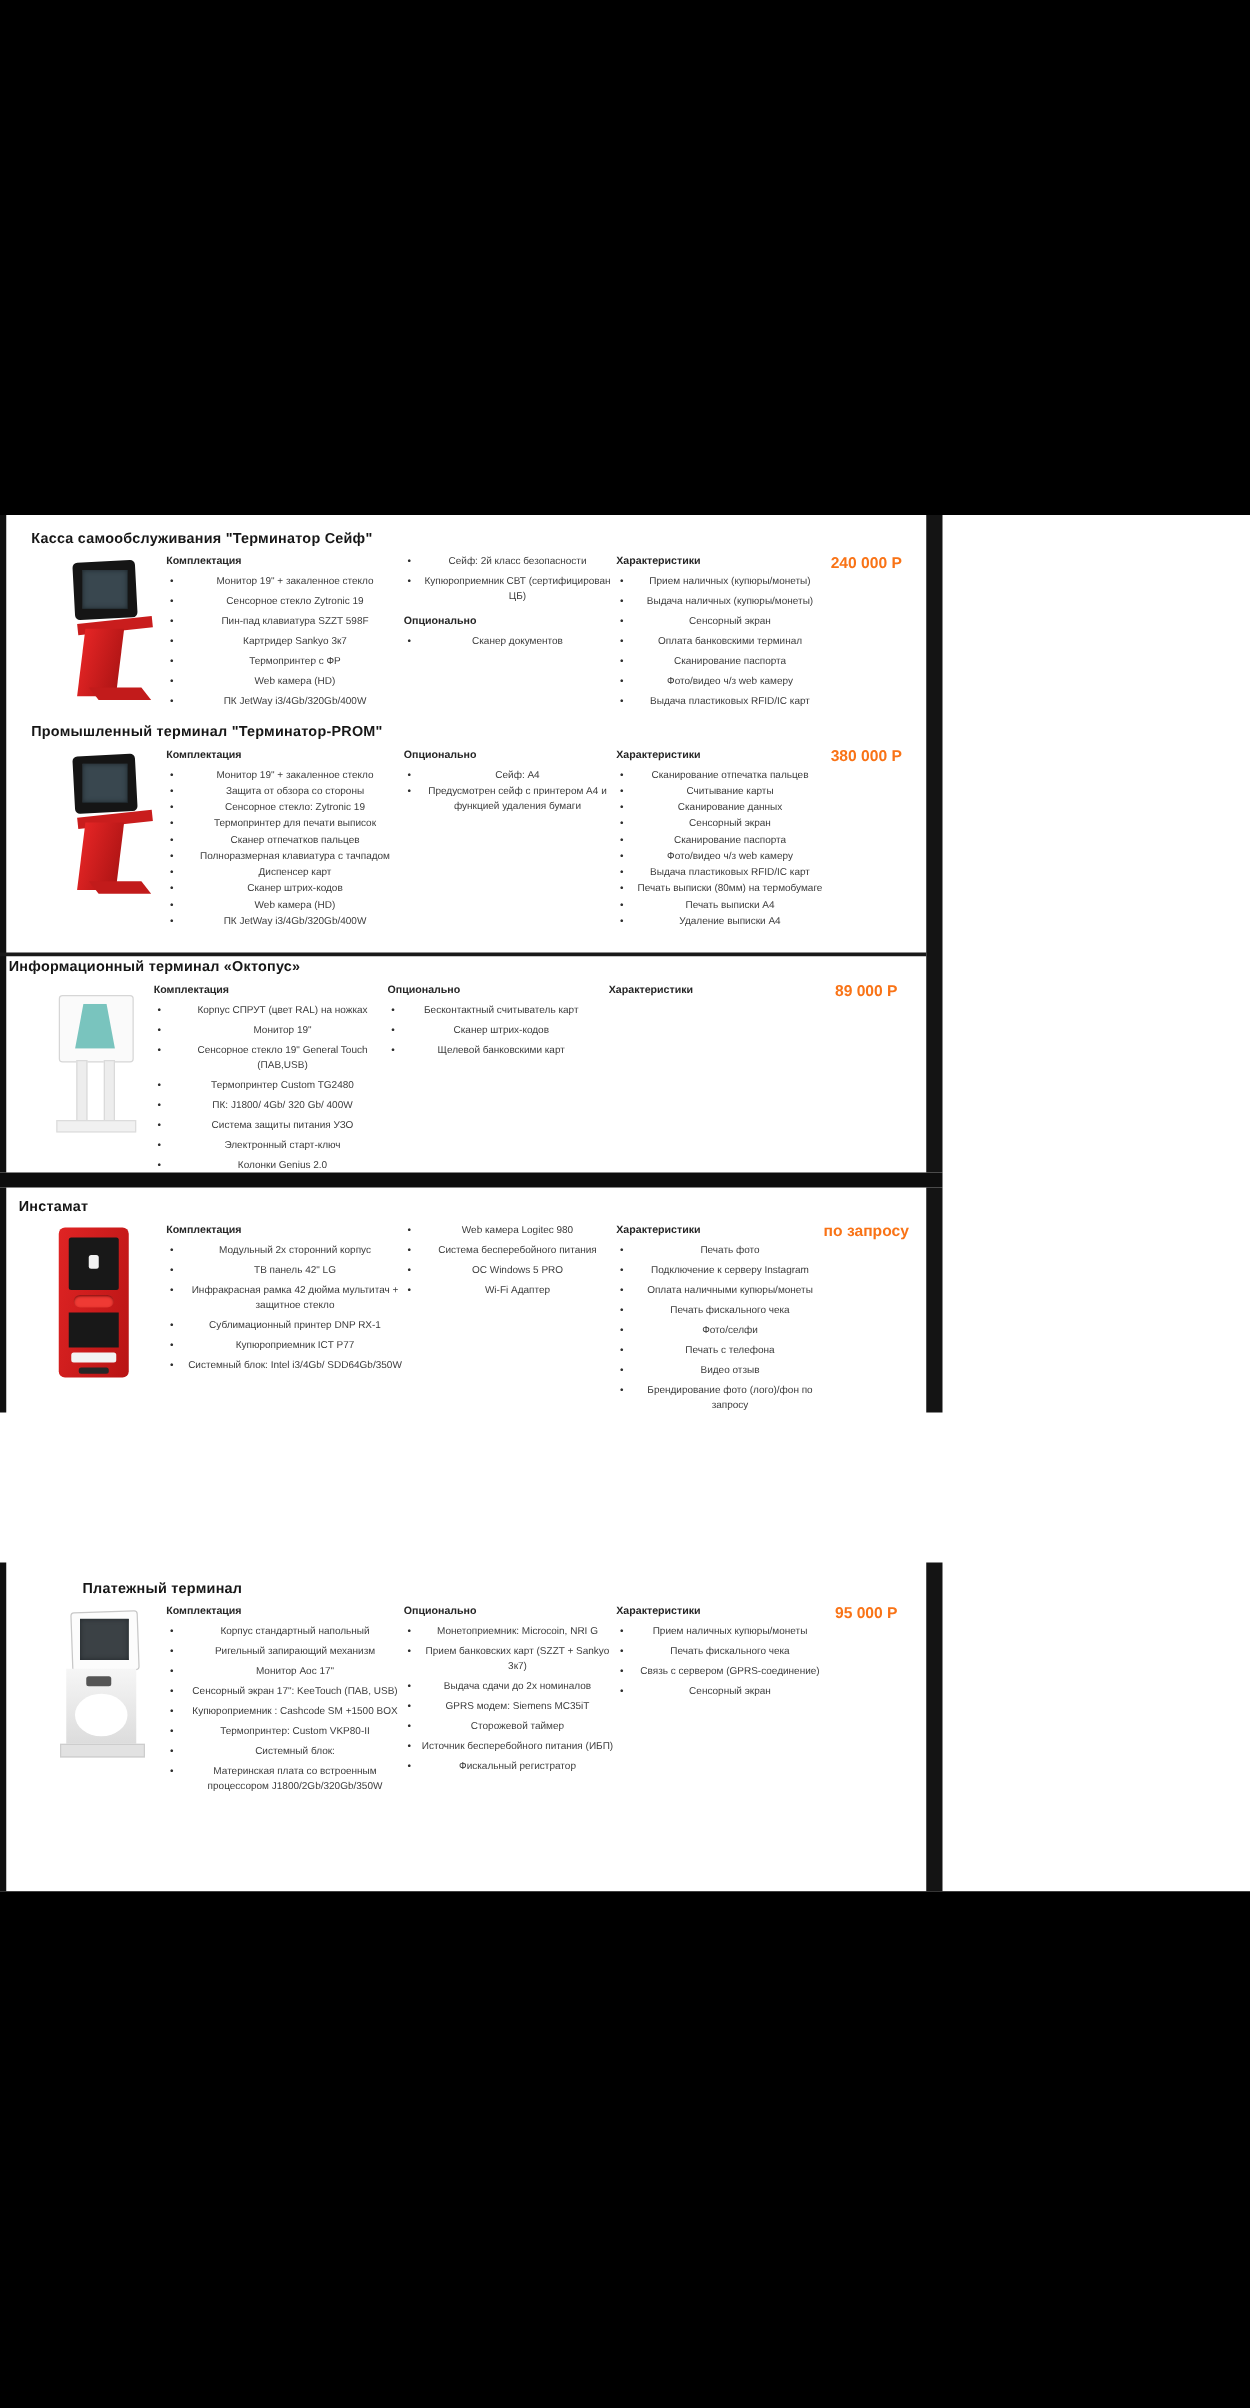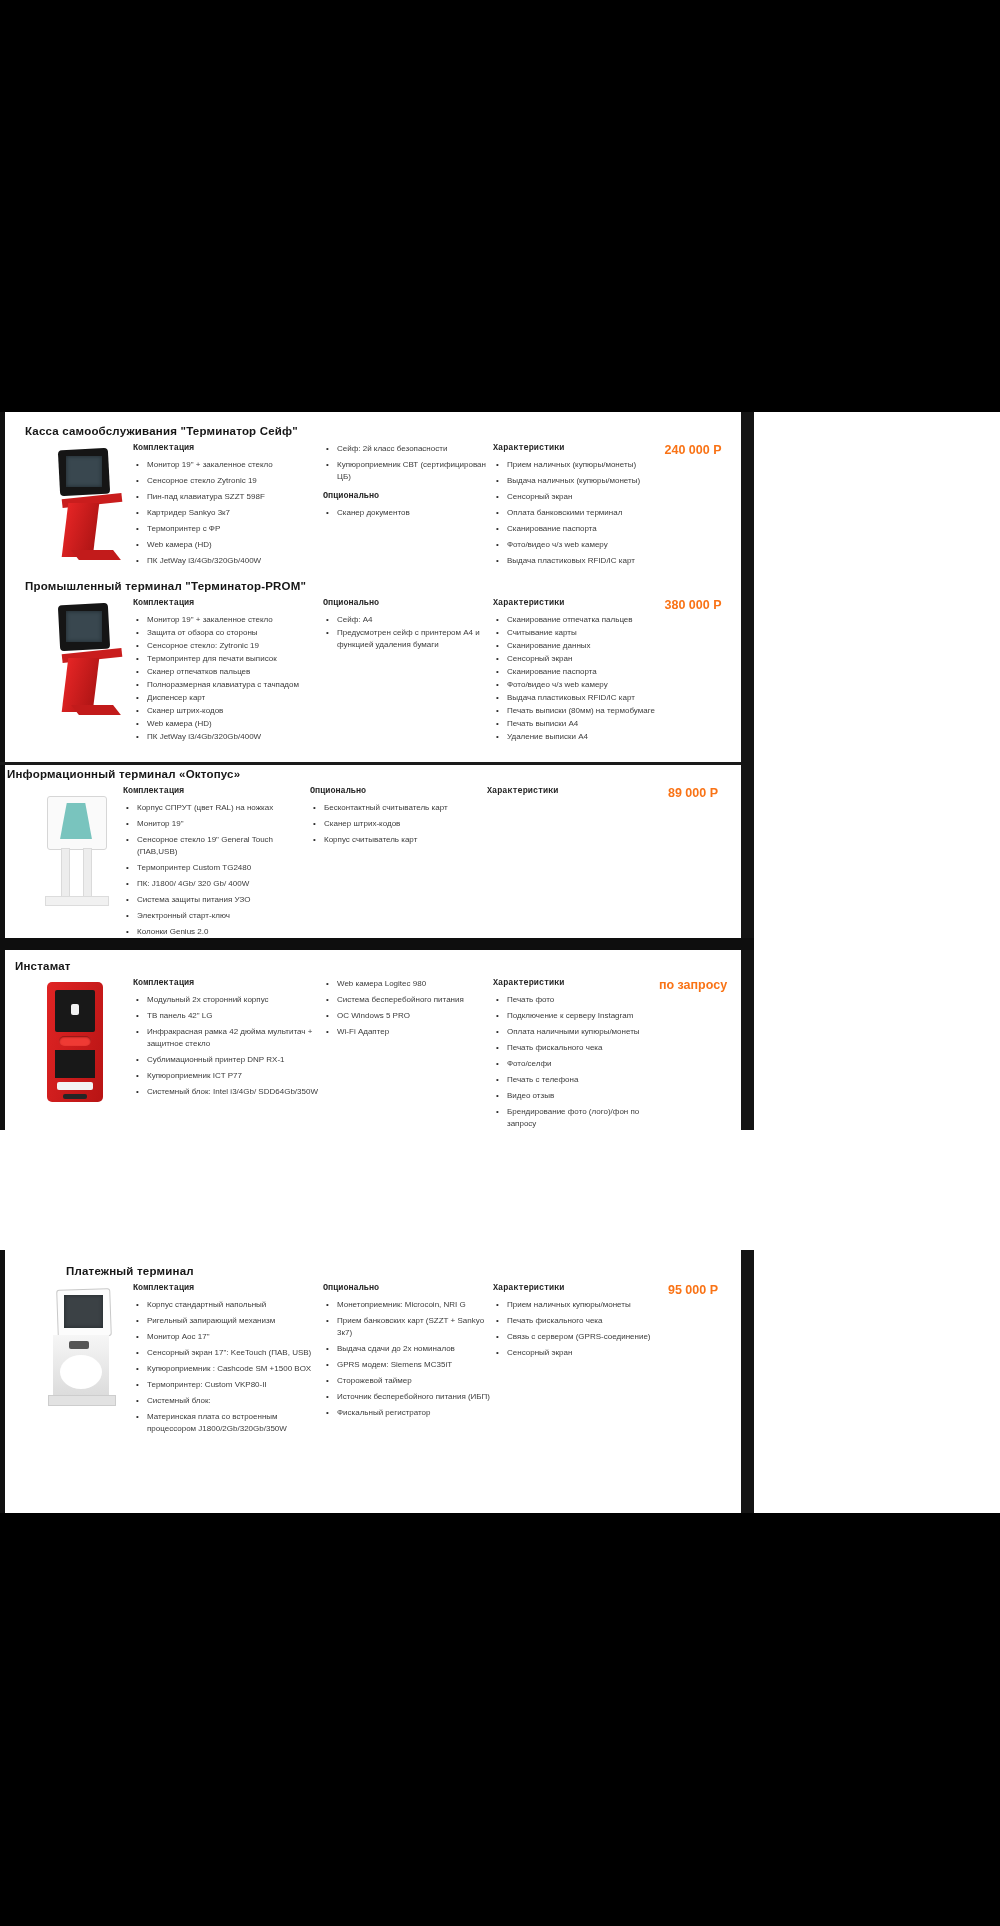--- a/index.html
+++ b/index.html
@@ -27,22 +27,22 @@
   .sec-title{position:absolute;left:20px;top:0;font-size:11.5px;font-weight:bold;color:#161616;letter-spacing:.2px;white-space:nowrap;}
   .s3 .sec-title{left:2px;}
   .s4 .sec-title{left:10px;}
   .s5 .sec-title{left:26px;margin-left:35px;}
 
   .col{position:absolute;top:18px;}
   .c1{left:128px;width:192px;}
   .c2{left:318px;width:168px;}
   .c3{left:488px;width:168px;}
   .s3 .c1{left:118px;}.s3 .c2{left:305px;}.s3 .c3{left:482px;}
-  .col-header{font-size:8.5px;font-weight:bold;color:#262626;margin:0 0 6px 0;font-family:Liberation Mono, monospace;}
-  .spec-list{list-style:none;margin:0 0 8px 0;padding:0;}
+  .col-header{font-size:8.5px;font-weight:bold;color:#262626;margin:0 0 6px 0;}
+  .spec-list{list-style:none;margin:0 0 8px 0;padding:0;text-align:center;}
   .spec-list li{position:relative;font-size:8px;line-height:12px;color:#3c3c3c;padding-left:14px;margin-bottom:4px;}
   .dense .spec-list li{margin-bottom:1px;}
   .spec-list li::before{content:"•";position:absolute;left:3px;top:0;color:#2e2e2e;font-size:8px;}
   .price{position:absolute;left:642px;top:18px;width:92px;text-align:center;font-size:12.5px;font-weight:bold;color:#f97316;line-height:15px;}
 
   .kiosk{position:absolute;left:40px;top:24px;width:90px;height:122px;}
   .kiosk div{position:absolute;}
   
   .red-kiosk .p1{left:14px;top:0;width:50px;height:46px;background:#151515;border-radius:4px;transform:rotate(-3deg);}
   .red-kiosk .p2{left:21px;top:7px;width:36px;height:31px;background:#39474f;box-shadow:inset 0 0 4px #1d262b;}
@@ -200,21 +200,21 @@
         <li>Система защиты питания УЗО</li>
         <li>Электронный старт-ключ</li>
         <li>Колонки Genius 2.0</li>
       </ul>
     </div>
     <div class="col c2">
       <div class="col-header">Опционально</div>
       <ul class="spec-list">
         <li>Бесконтактный считыватель карт</li>
         <li>Сканер штрих-кодов</li>
-        <li>Корпус считыватель карт</li>
+        <li>Щелевой банковскими карт</li>
       </ul>
     </div>
     <div class="col c3">
       <div class="col-header">Характеристики</div>
     </div>
   </div>
 
 <div class="clip">
   <div class="section s4">
     <div class="sec-title">Инстамат</div>

